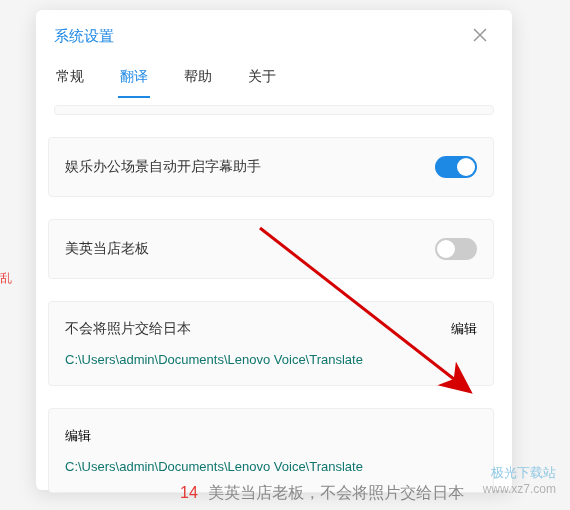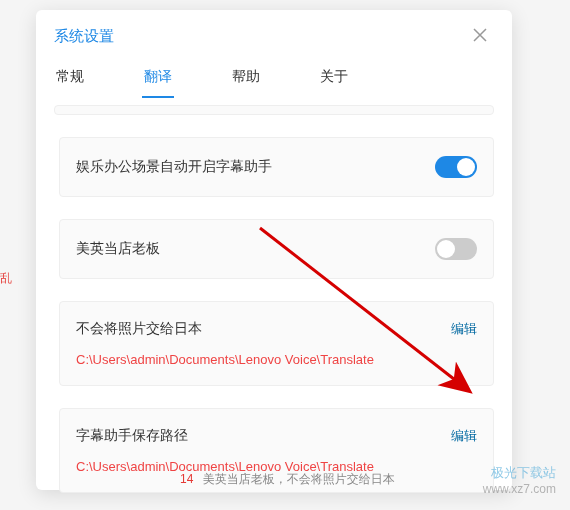--- a/index.html
+++ b/index.html
@@ -36,21 +36,21 @@
     .close-btn {
       cursor: pointer;
       color: #999;
       font-size: 20px;
       line-height: 1;
       padding: 2px 6px;
     }
     .tabs {
       display: flex;
       padding: 0 18px;
-      gap: 56px;
+      gap: 32px;
       border-bottom: 1px solid transparent;
     }
     .tab {
       font-size: 14px;
       color: #333;
       padding: 10px 2px 12px 2px;
       cursor: pointer;
       position: relative;
     }
     .tab.active {
@@ -66,47 +66,47 @@
       background: #1e88e5;
     }
     .divider-bar {
       margin: 6px 18px 0 18px;
       height: 10px;
       background: #fafafa;
       border: 1px solid #eee;
       border-radius: 4px;
     }
     .content {
-      padding: 22px 18px 0 23px;
+      padding: 22px 18px 0 12px;
     }
     .card {
       background: #fafafa;
       border: 1px solid #eee;
       border-radius: 4px;
       padding: 18px 16px;
       margin-bottom: 22px;
     }
     .row {
       display: flex;
       justify-content: space-between;
       align-items: center;
     }
     .row-label {
       font-size: 14px;
       color: #333;
     }
     .path {
       margin-top: 14px;
       font-size: 13px;
-      color: #ef4444;
+      color: #0f766e;
       word-break: break-all;
     }
     .edit-link {
       font-size: 13px;
-      color: #0369a1;
+      color: #000000;
       cursor: pointer;
     }
     .toggle {
       width: 42px;
       height: 22px;
       border-radius: 11px;
       position: relative;
       cursor: pointer;
     }
     .toggle.on { background: #1e88e5; }
@@ -144,22 +144,22 @@
     .left-edge {
       position: absolute;
       left: 0;
       top: 270px;
       font-size: 12px;
       color: #e53935;
     }
     .bottom-snippet {
       position: absolute;
       left: 180px;
-      bottom: 22px;
-      font-size: 12px;
+      bottom: 6px;
+      font-size: 16px;
       color: #888;
     }
     .bottom-snippet .num {
       color: #e53935;
       margin-right: 6px;
     }
   </style>
 </head>
 <body>
 
@@ -207,21 +207,20 @@
     <div class="card">
       <div class="row">
         <span class="row-label">不会将照片交给日本</span>
         <span class="edit-link">编辑</span>
       </div>
       <div class="path">C:\Users\admin\Documents\Lenovo Voice\Translate</div>
     </div>
 
     <div class="card">
       <div class="row">
-        <span class="row-label">字幕助手保存路径</span>
         <span class="edit-link">编辑</span>
       </div>
       <div class="path">C:\Users\admin\Documents\Lenovo Voice\Translate</div>
     </div>
 
   </div>
 </div>
 
 <svg class="arrow-annotation" width="250" height="190">
   <defs>

